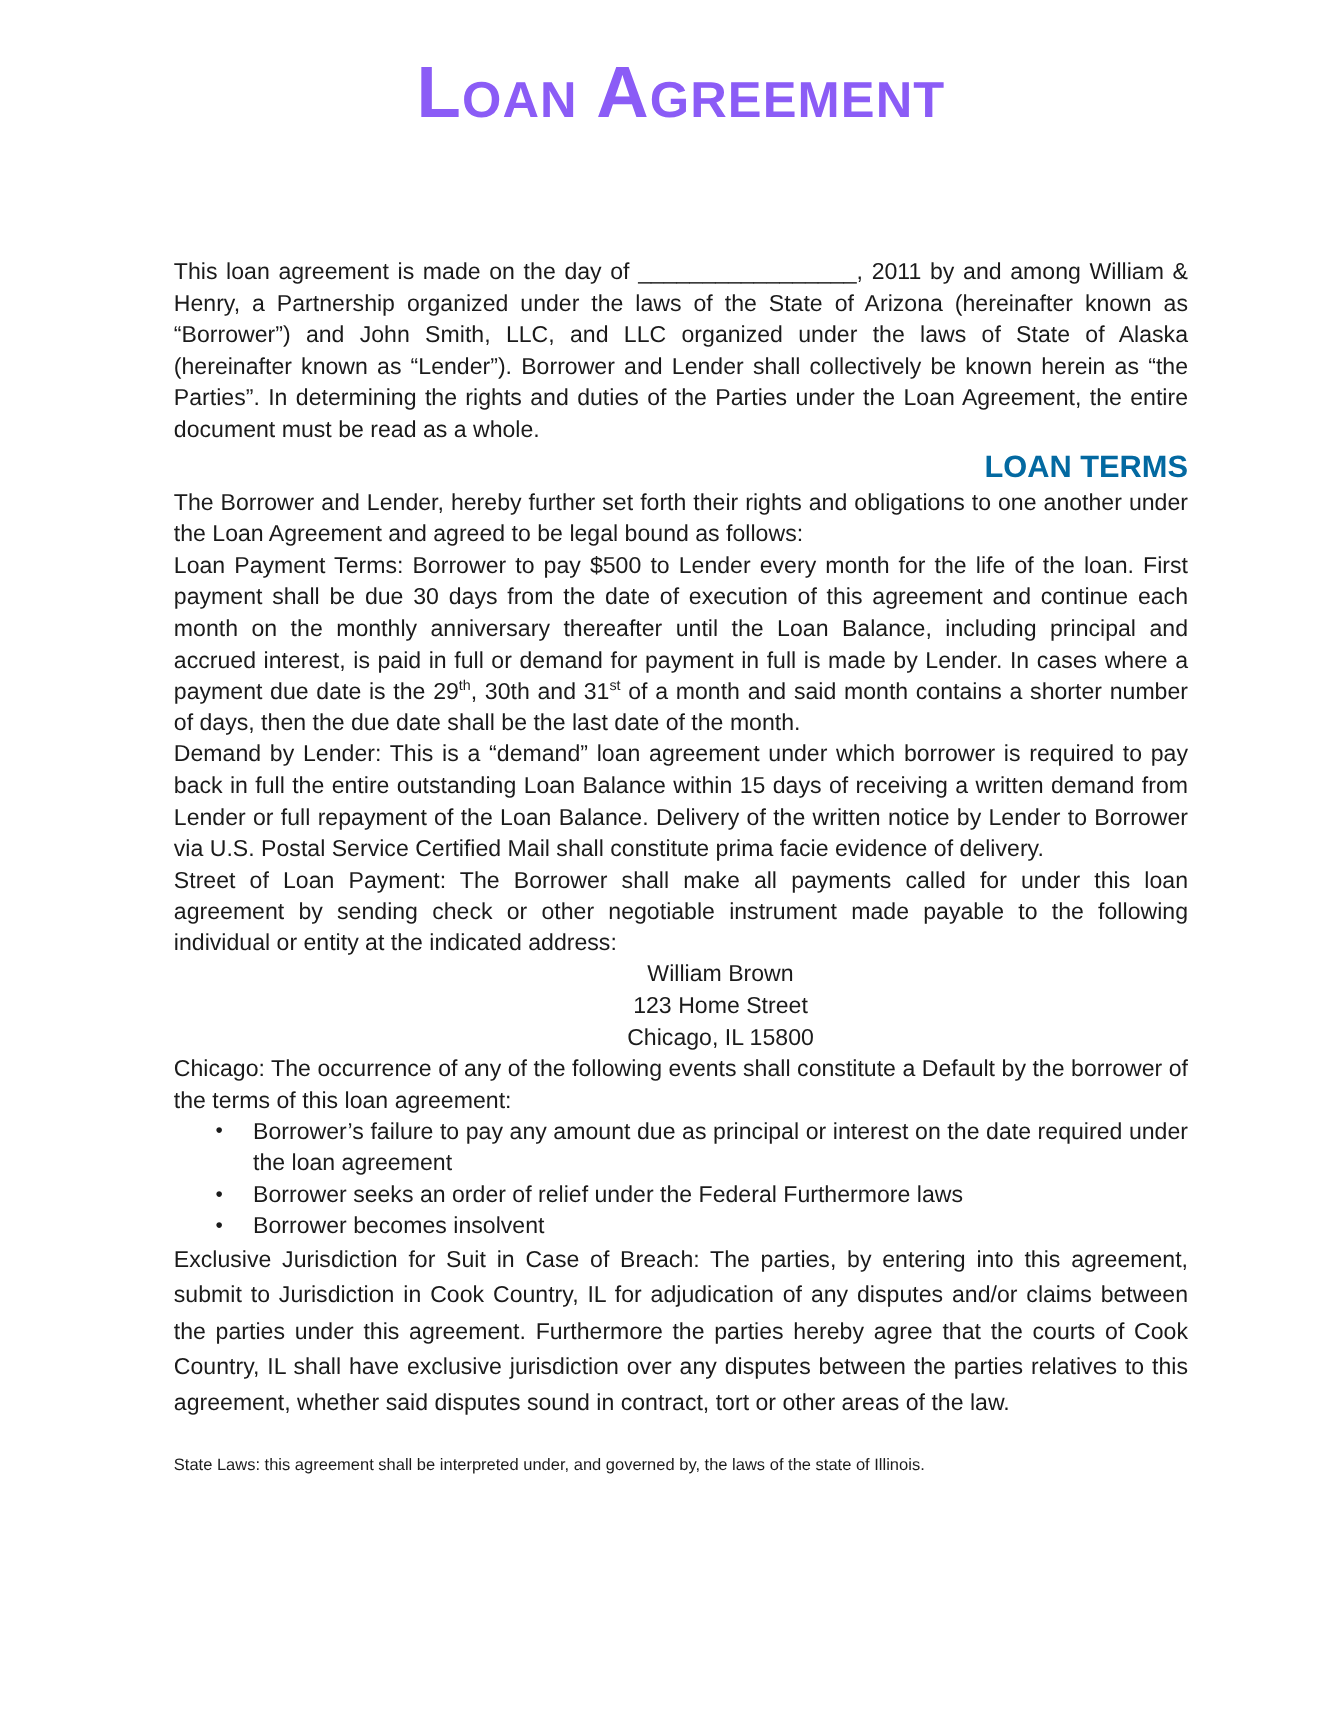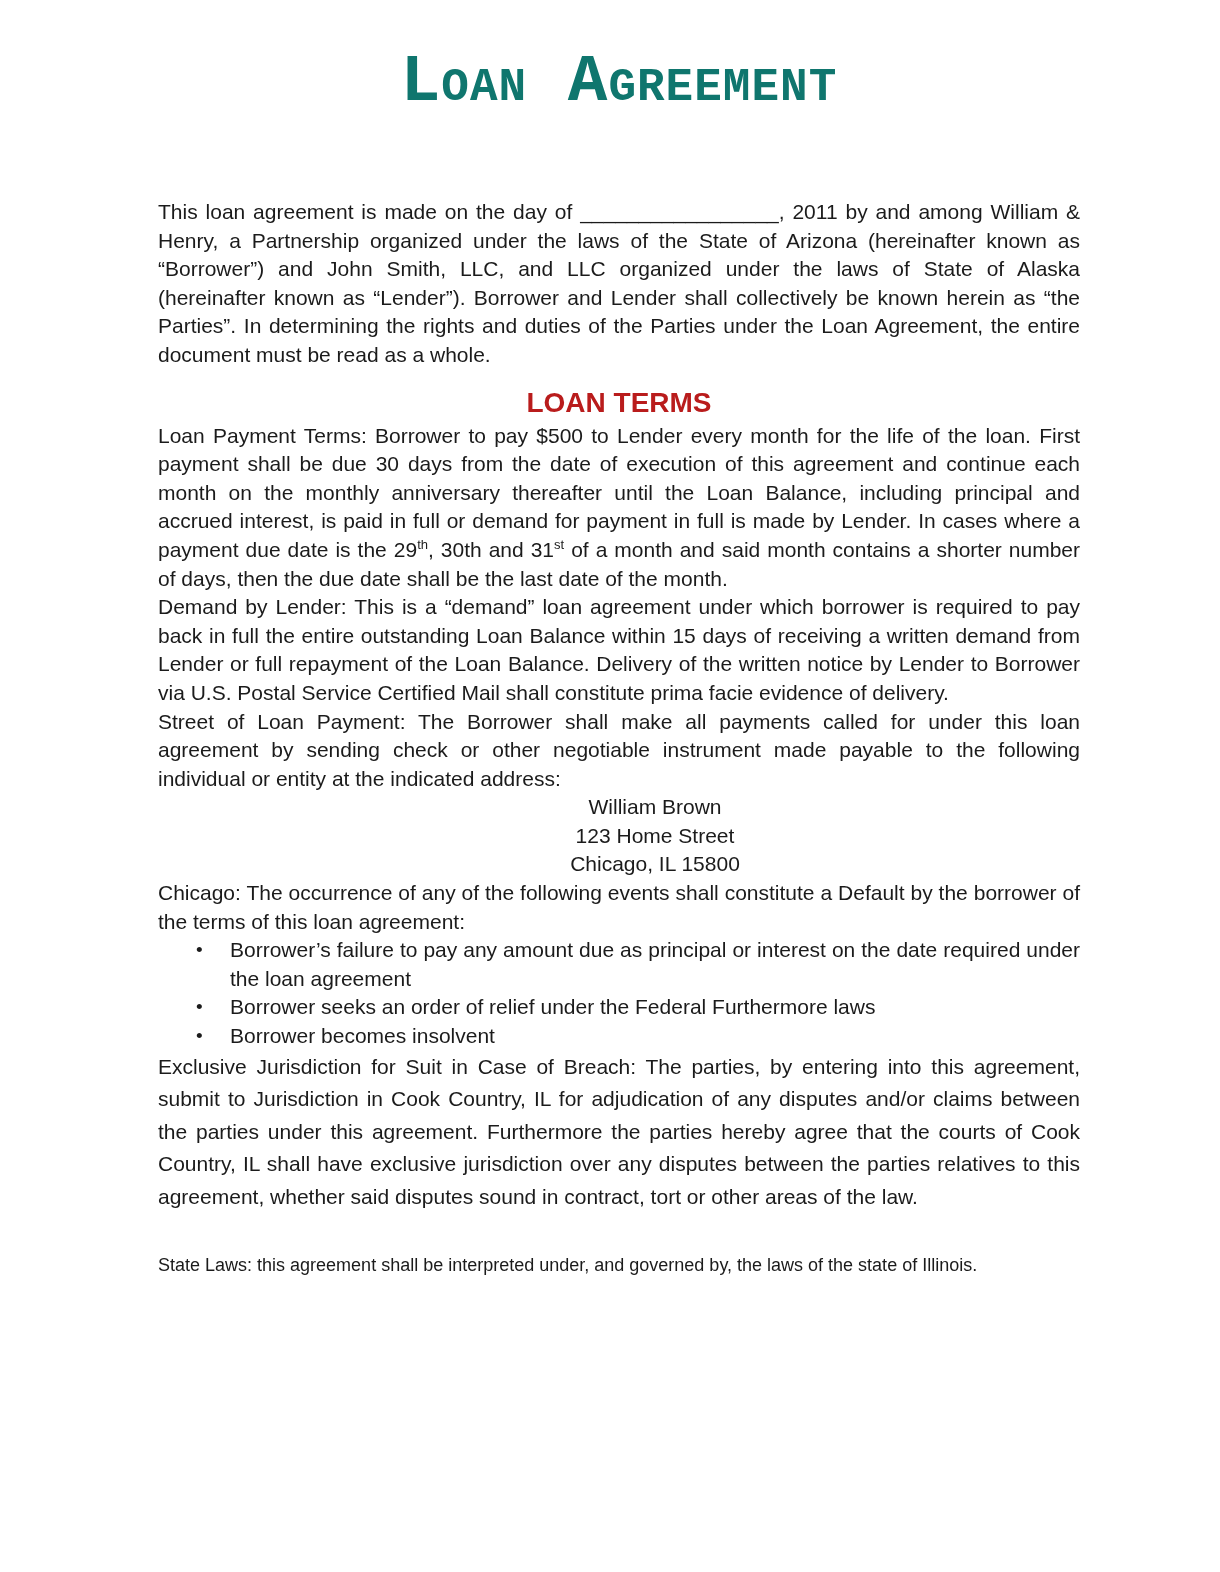--- a/index.html
+++ b/index.html
@@ -14,37 +14,37 @@
     color: #1b1b1b;
     overflow: hidden;
   }
   .page {
     box-sizing: border-box;
     width: 1220px;
     height: 1572px;
     padding: 44px 140px 0 158px;
   }
   .doc-title {
-    font-family: Liberation Mono, monospace;
+    font-family: Liberation Sans, sans-serif;
     font-variant: small-caps;
     font-weight: 700;
     font-size: 66px;
     line-height: 78px;
     letter-spacing: 1px;
     text-align: center;
-    margin: 0 0 76px 0;
-    color: #0f766e;
+    margin: 0 0 112px 0;
+    color: #8b5cf6;
   }
   .section-heading {
     font-size: 28px;
     line-height: 34px;
     font-weight: 700;
-    text-align: center;
-    margin: 16px 0 2px 0;
-    color: #b91c1c;
+    text-align: right;
+    margin: 2px 0 2px 0;
+    color: #0369a1;
   }
   .body-text {
     font-size: 21px;
     line-height: 28.6px;
     text-align: justify;
     margin: 0;
   }
   .body-text b {
     font-weight: 400;
   }
@@ -82,36 +82,37 @@
     font-size: 19px;
   }
   .bullet-text {
     flex: 1;
     text-align: justify;
   }
   .jurisdiction {
     line-height: 32.5px;
   }
   .state-laws {
-    margin-top: 40px;
-    font-size: 18px;
+    margin-top: 27px;
+    font-size: 15px;
     line-height: 25px;
   }
 </style>
 </head>
 <body>
 
 <div class="page">
 
   <h1 class="doc-title">Loan Agreement</h1>
 
   <p class="body-text"><span>This loan agreement is made on the day of </span><span class="blank-line">_________________</span><span>, 2011 by and among William &amp; Henry, a Partnership organized under the laws of the State of Arizona (hereinafter known as “Borrower”) and John Smith, LLC, and LLC organized under the laws of State of Alaska (hereinafter known as “Lender”). Borrower and Lender shall collectively be known herein as “the Parties”. In determining the rights and duties of the Parties under the Loan Agreement, the entire document must be read as a whole.</span></p>
 
   <h2 class="section-heading">LOAN TERMS</h2>
 
+  <p class="body-text">The Borrower and Lender, hereby further set forth their rights and obligations to one another under the Loan Agreement and agreed to be legal bound as follows:</p>
 
   <p class="body-text"><b>Loan Payment Terms:</b><span> Borrower to pay $500 to Lender every month for the life of the loan. First payment shall be due 30 days from the date of execution of this agreement and continue each month on the monthly anniversary thereafter until the Loan Balance, including principal and accrued interest, is paid in full or demand for payment in full is made by Lender. In cases where a payment due date is the 29</span><sup class="ord">th</sup><span>, 30th and 31</span><sup class="ord">st</sup><span> of a month and said month contains a shorter number of days, then the due date shall be the last date of the month.</span></p>
 
   <p class="body-text"><b>Demand by Lender:</b><span> This is a “demand” loan agreement under which borrower is required to pay back in full the entire outstanding Loan Balance within 15 days of receiving a written demand from Lender or full repayment of the Loan Balance. Delivery of the written notice by Lender to Borrower via U.S. Postal Service Certified Mail shall constitute prima facie evidence of delivery.</span></p>
 
   <p class="body-text"><b>Street of Loan Payment:</b><span> The Borrower shall make all payments called for under this loan agreement by sending check or other negotiable instrument made payable to the following individual or entity at the indicated address:</span></p>
 
   <div class="address-block">
     <div class="address-line">William Brown</div>
     <div class="address-line">123 Home Street</div>

